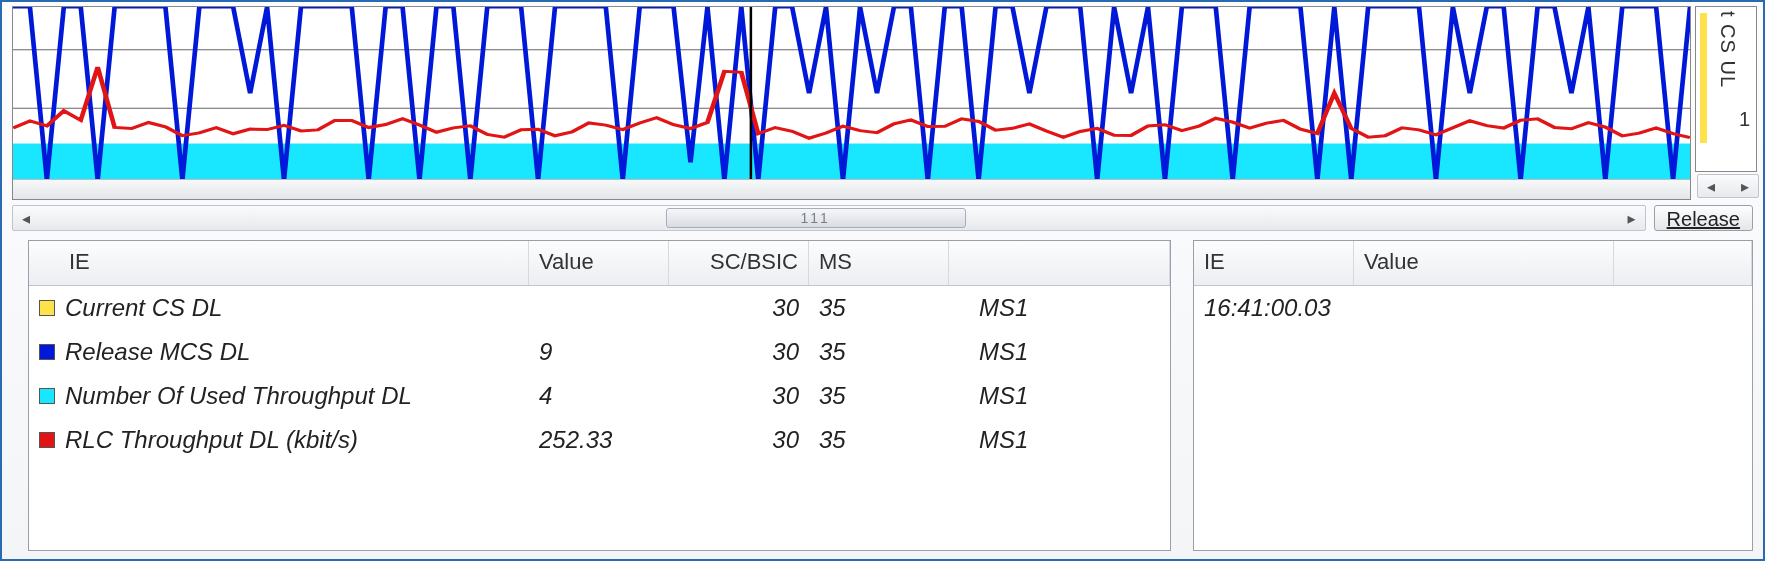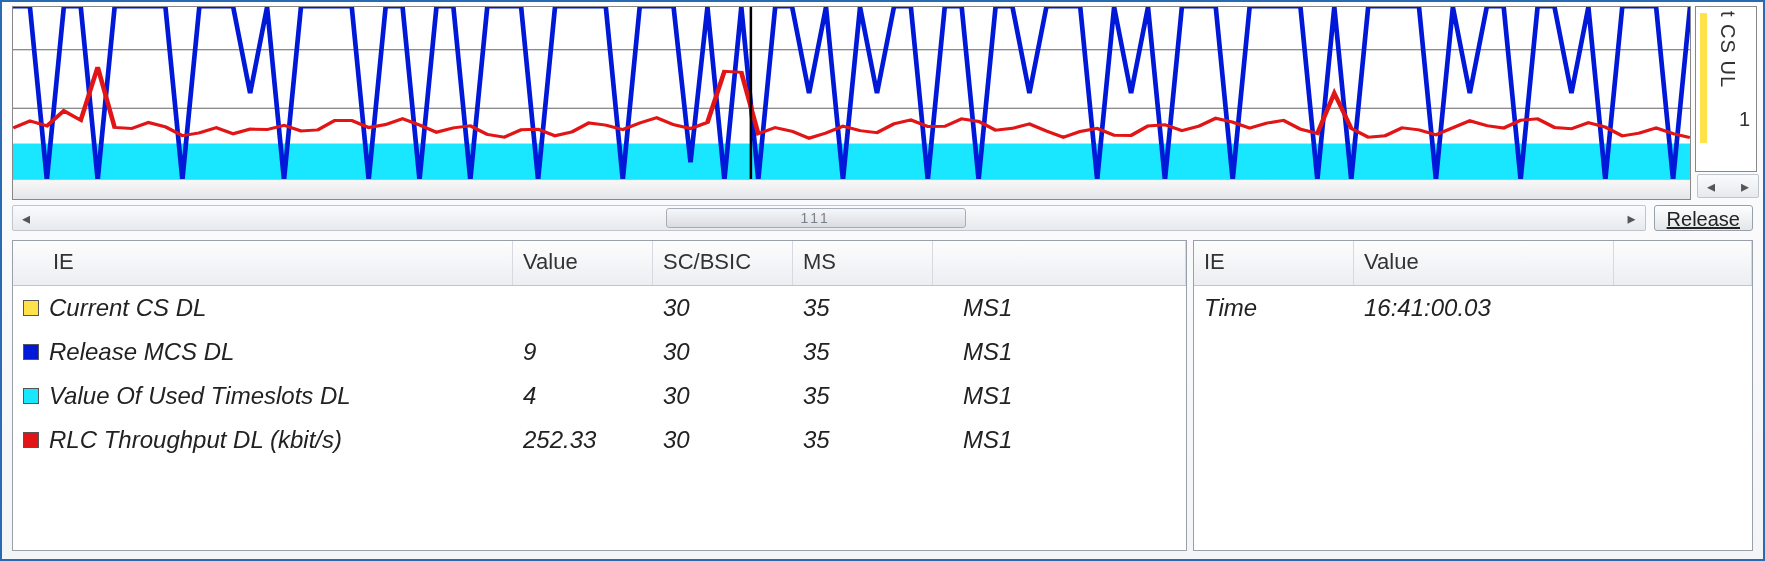--- a/index.html
+++ b/index.html
@@ -84,21 +84,21 @@
     text-decoration:underline;
     cursor:pointer;
   }
   
   .tables-row {
     flex:1; display:flex; flex-direction:row; gap:6px;
     padding:4px 10px 8px 10px; min-height:0;
   }
   .tbl {
     background:#fff; border:1px solid #9aa0aa;
-    display:flex; flex-direction:column; overflow:hidden;
+    display:flex; flex-direction:column; overflow:hidden;margin-left:16px;
   }
   .tbl.left { flex:1; }
   .tbl.right { width:560px; }
   .thead {
     display:flex; flex-direction:row;
     background:linear-gradient(#fdfdfd,#eceef2);
     border-bottom:1px solid #c0c4cc;
     color:#333; font-size:22px;
   }
   .th {
@@ -112,21 +112,21 @@
     padding:4px 10px; white-space:nowrap; overflow:hidden; text-overflow:ellipsis;
     font-size:24px; color:#222;
   }
   .swatch {
     width:16px; height:16px; border:1px solid #555; display:inline-block;
     margin-right:10px; vertical-align:-1px;
   }
   
   .left .c0 { width:500px; display:flex; align-items:center; }
   .left .c1 { width:140px; }
-  .left .c2 { width:140px; }
+  .left .c2 { width:140px;text-align:right; }
   .left .c3 { width:160px; }
   .left .c4 { width:140px; }
   .left .c5 { flex:1; }
   .left .thead .c0 { padding-left:40px; }
   
   .right .c0 { width:160px; }
   .right .c1 { width:260px; }
   .right .c2 { flex:1; }
 </style>
 </head>
@@ -205,21 +205,21 @@
             </div>
             <div class="td c1">9</div>
             <div class="td c2">30</div>
             <div class="td c3">35</div>
             <div class="td c4">MS1</div>
             <div class="td c5"></div>
           </div>
           <div class="tr">
             <div class="td c0">
               <span class="swatch" style="background:#19e6ff"></span>
-              <span>Value Of Used Timeslots DL</span>
+              <span>Number Of Used Throughput DL</span>
             </div>
             <div class="td c1">4</div>
             <div class="td c2">30</div>
             <div class="td c3">35</div>
             <div class="td c4">MS1</div>
             <div class="td c5"></div>
           </div>
           <div class="tr">
             <div class="td c0">
               <span class="swatch" style="background:#e11515"></span>
@@ -235,21 +235,20 @@
     </div>
 
     <div class="tbl right">
       <div class="thead">
         <div class="th c0">IE</div>
         <div class="th c1">Value</div>
         <div class="th c2"></div>
       </div>
       <div class="tbody" id="right-body">
           <div class="tr">
-            <div class="td c0">Time</div>
             <div class="td c1">16:41:00.03</div>
             <div class="td c2"></div>
           </div>
         </div>
     </div>
 
   </div>
 </div>
 
 </body></html>

